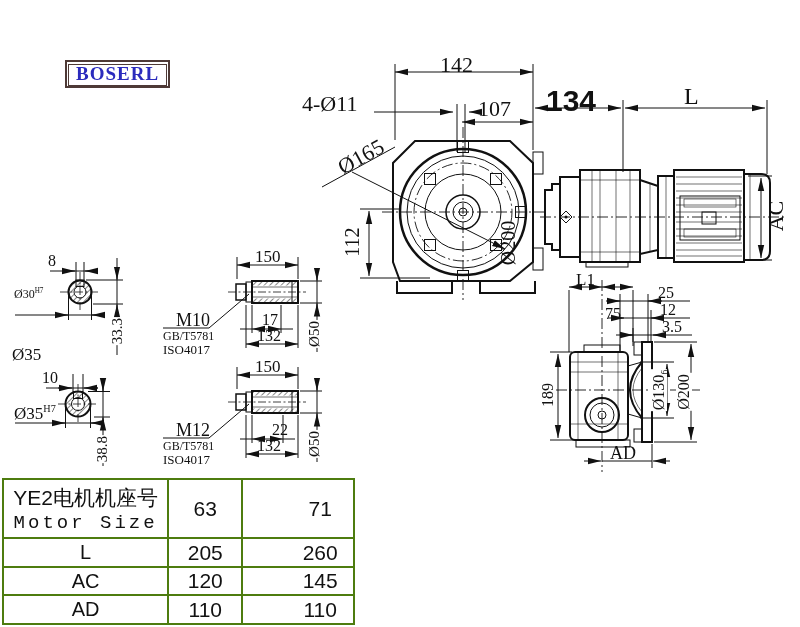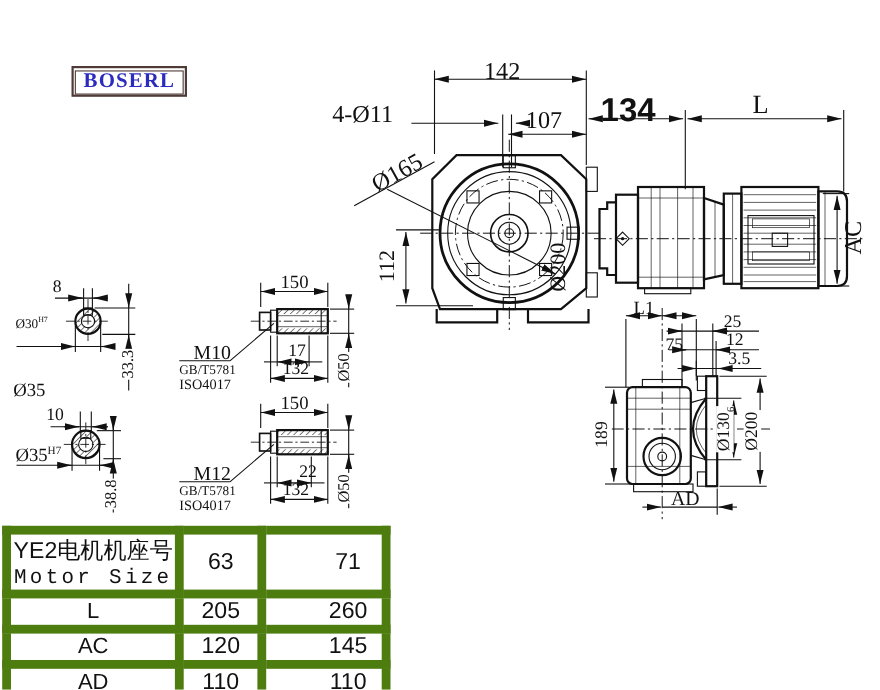--- a/index.html
+++ b/index.html
@@ -24,21 +24,21 @@
   .s2{stroke:#111;stroke-width:2;fill:none;}
   .s25{stroke:#111;stroke-width:2.5;fill:none;}
   .s15{stroke:#111;stroke-width:1.5;fill:none;}
   .s1{stroke:#111;stroke-width:1;fill:none;}
   .s08{stroke:#111;stroke-width:.6;fill:none;}
   .cl{stroke:#111;stroke-width:.9;fill:none;stroke-dasharray:11 3 2 3;}
   .cl2{stroke:#111;stroke-width:.8;fill:none;stroke-dasharray:8 2.5 2 2.5;}
   
   #spec-table{position:absolute;left:2px;top:478px;width:353px;height:147px;border-collapse:collapse;
               font-family:"Liberation Sans",sans-serif;z-index:3;}
-  #spec-table td{border:8px solid #4d7c0f;text-align:center;vertical-align:middle;padding:0;}
+  #spec-table td{border:2px solid #4d7c0f;text-align:center;vertical-align:middle;padding:0;}
   #spec-table .c1{width:200px;}
   #spec-table .c2{width:87px;}
   #spec-table .c3{width:78px;padding-left:44px;}
   #spec-table .hdr{height:58px;}
   #spec-table .row{height:28px;font-size:20px;}
   .hdr-cn{font-size:21px;display:block;}
   .hdr-en{font-size:19px;display:block;letter-spacing:3px;font-family:Liberation Mono, monospace;}
   .num{font-size:21px;}
 </style>
 </head>

